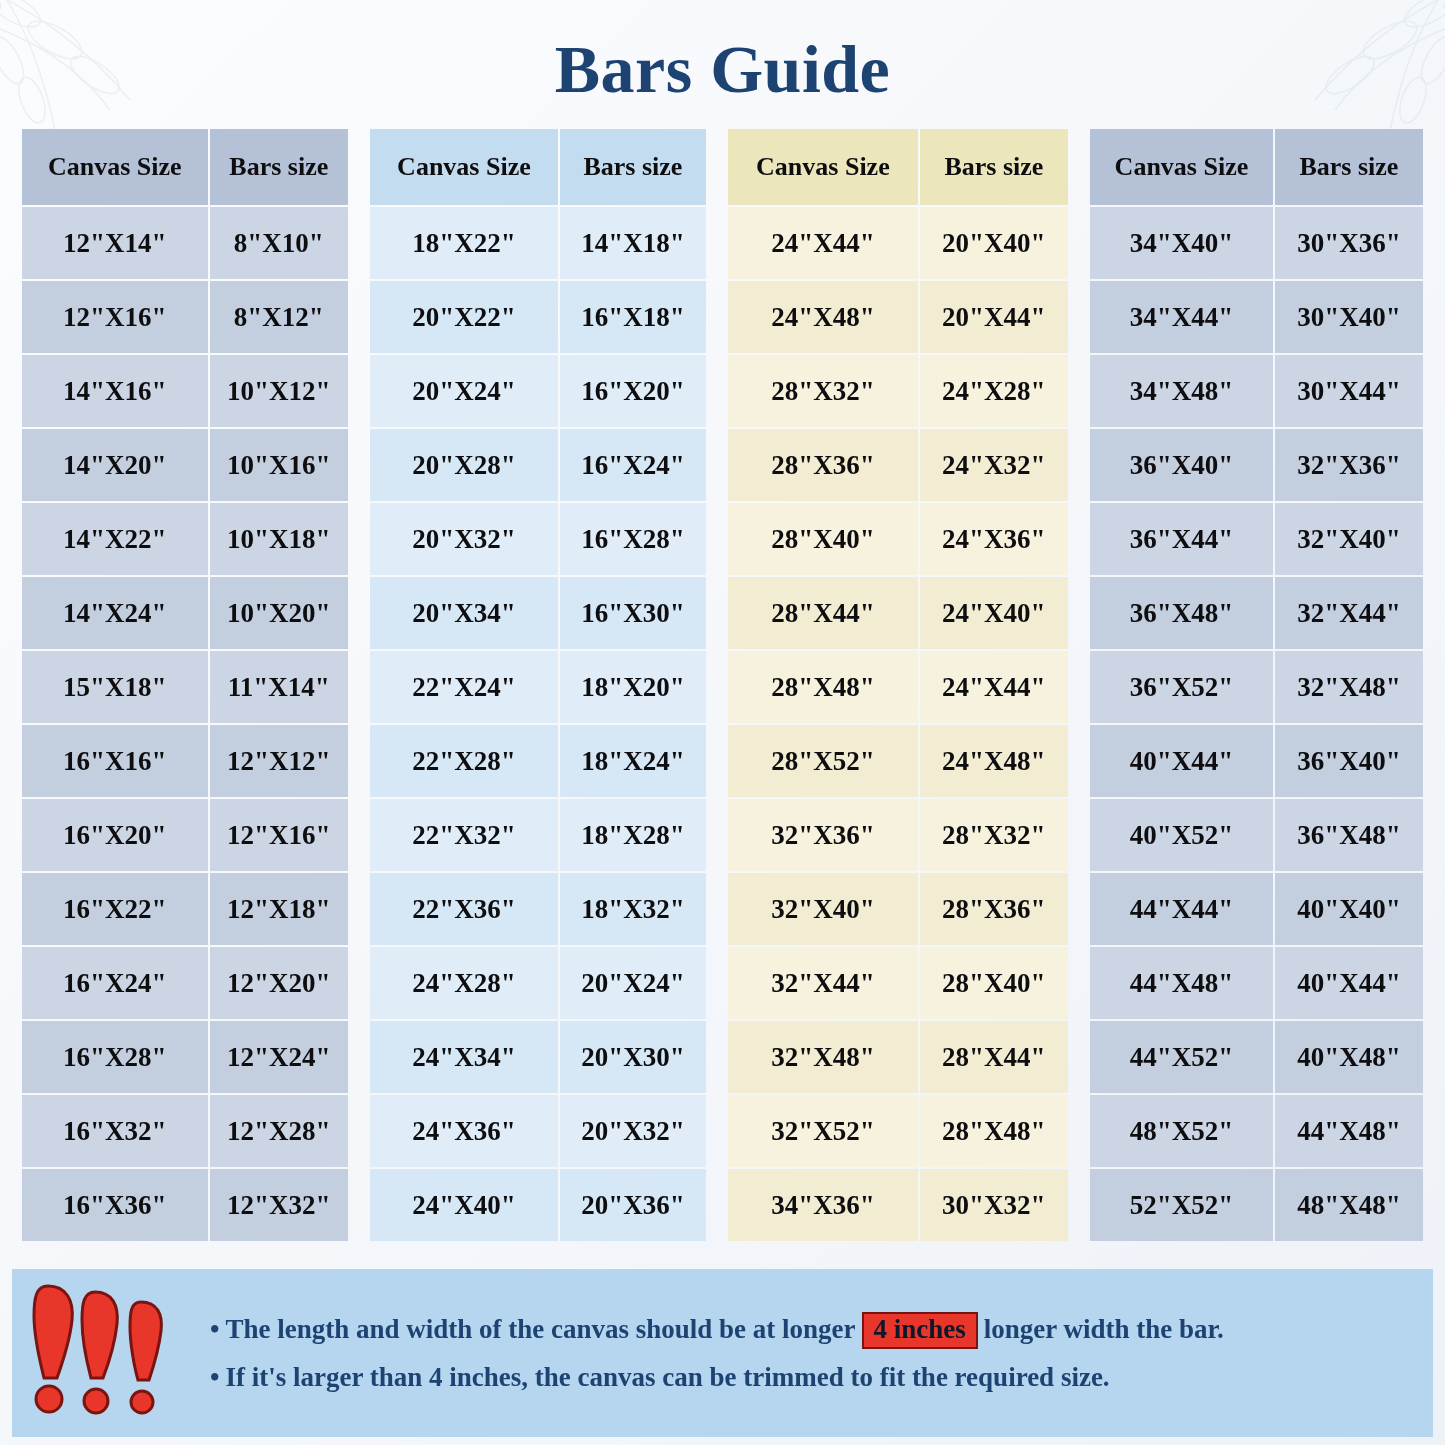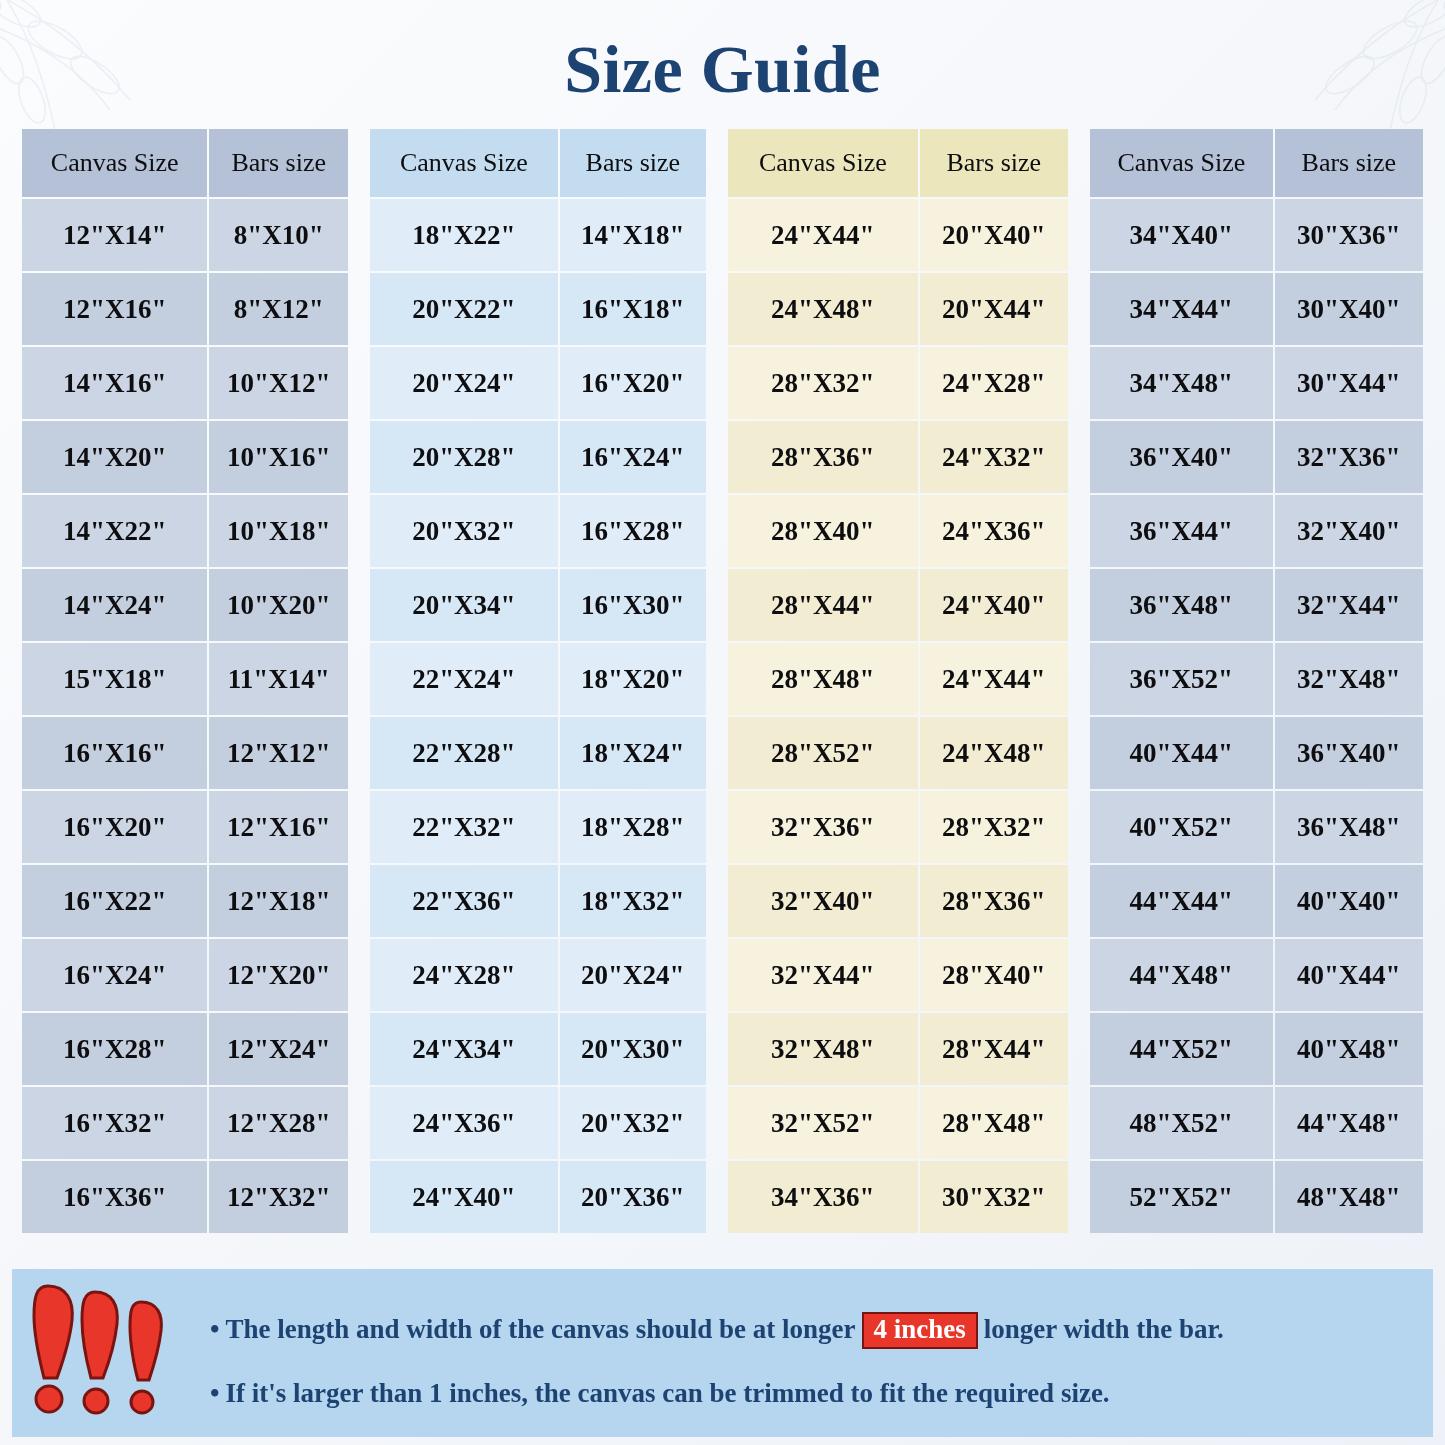--- a/index.html
+++ b/index.html
@@ -48,22 +48,22 @@
     table-layout: fixed;
   }
   th, td {
     text-align: center;
     font-family: "Liberation Serif", serif;
     color: #0e0e10;
     white-space: nowrap;
   }
   th {
     font-size: 26px;
-    font-weight: normal;
-    height: 68px;
+    font-weight: bold;
+    height: 76px;
     padding: 16px 6px;
   }
   td {
     font-size: 27px;
     font-weight: bold;
     height: 72px;
     padding: 0 6px;
   }
 
   
@@ -116,24 +116,24 @@
     font-family: "Liberation Serif", serif;
     font-weight: bold;
     font-size: 27px;
     line-height: 1.22;
   }
   .note-line { margin-bottom: 12px; display: block; }
   .note-line:last-child { margin-bottom: 0; }
   .bullet { margin-right: 6px; }
   .hl {
     background: #e8362b;
-    color: #ffffff;
+    color: #0f172a;
     border: 2px solid #7a1410;
     padding: 1px 10px 3px 10px;
-    margin: 16px 6px;
+    margin: 0 6px;
     font-weight: bold;
     display: inline-block;
     line-height: 1.05;
   }
 </style>
 </head>
 <body>
 
 <div class="page">
 
@@ -158,21 +158,21 @@
       <path d="M0 45 C 50 60, 110 85, 150 140"></path>
       <ellipse cx="55" cy="40" rx="28" ry="12" transform="rotate(28 55 40)"></ellipse>
       <ellipse cx="95" cy="70" rx="30" ry="13" transform="rotate(30 95 70)"></ellipse>
       <ellipse cx="135" cy="105" rx="28" ry="12" transform="rotate(34 135 105)"></ellipse>
       <ellipse cx="48" cy="90" rx="26" ry="11" transform="rotate(62 48 90)"></ellipse>
       <ellipse cx="72" cy="130" rx="24" ry="11" transform="rotate(70 72 130)"></ellipse>
       <ellipse cx="20" cy="30" rx="22" ry="10" transform="rotate(20 20 30)"></ellipse>
     </g>
   </svg>
 
-  <div class="title">Size Guide</div>
+  <div class="title">Bars Guide</div>
 
   <div class="tables">
 
     <table class="grp-blue-dark">
       <colgroup>
           <col class="col-canvas">
           <col class="col-bars">
         </colgroup>
       <thead>
         <tr>
@@ -466,18 +466,18 @@
           <path d="M115 24 C 131 24, 137 36, 135 53 C 133 70, 127 90, 123 102 L 112 102 C 108 88, 104 65, 104 49 C 104 34, 105 24, 115 24 Z"></path>
           <circle cx="116" cy="124" r="11"></circle>
         </g>
       </svg>
     </div>
     <div class="notes-text">
       <span class="note-line">
         <span class="bullet">•</span><span>The length and width of the canvas should be at longer</span><span class="hl">4 inches</span><span>longer width the bar.</span>
       </span>
       <span class="note-line">
-        <span class="bullet">•</span><span>If it's larger than 1 inches, the canvas can be trimmed to fit the required size.</span>
+        <span class="bullet">•</span><span>If it's larger than 4 inches, the canvas can be trimmed to fit the required size.</span>
       </span>
     </div>
   </div>
 
 </div>
 
 </body></html>

